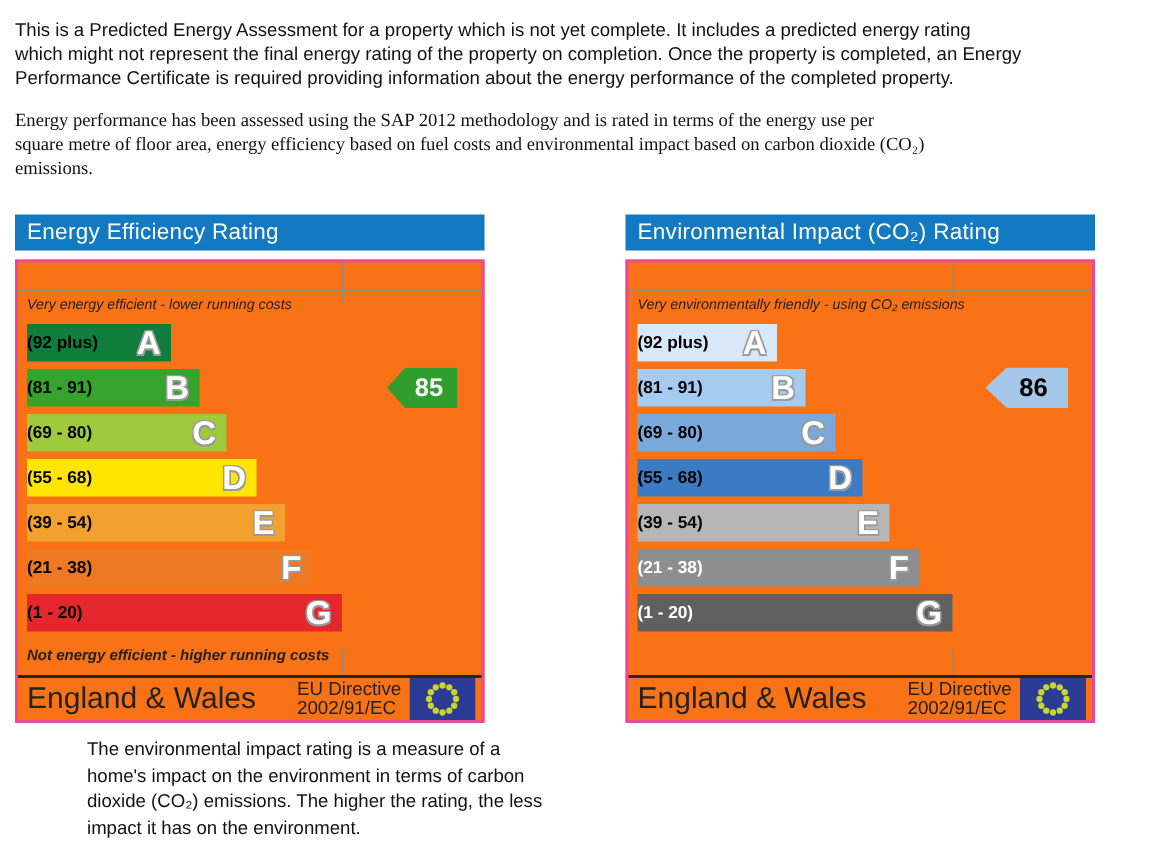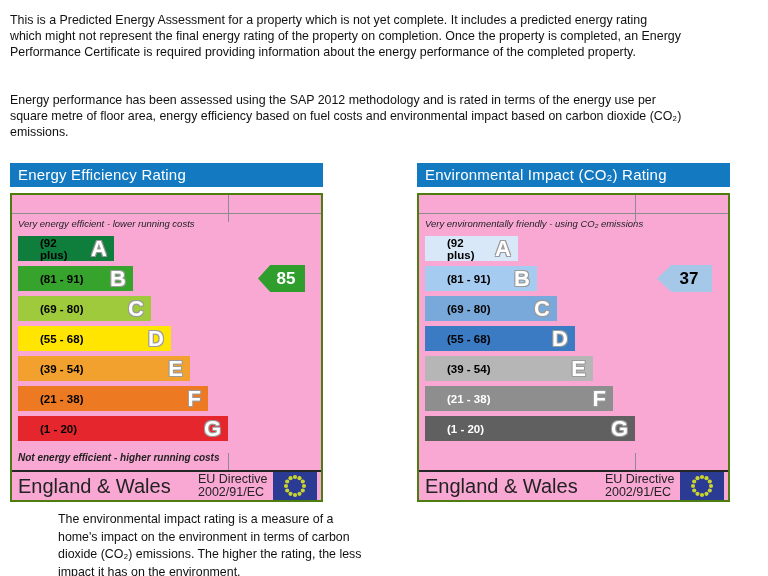--- a/index.html
+++ b/index.html
@@ -7,43 +7,43 @@
   body {
     width:768px; height:576px; overflow:hidden;
     font-family:"Liberation Sans", sans-serif;
     color:#1a1a1a;
   }
   .content { padding:12px 6px 0 10px; }
   .para {
     font-size:12.4px; line-height:16px; white-space:pre-line;
     color:#111;
   }
-  .para + .para { margin-top:32px; }
+  .para + .para { margin-top:12px;font-family:Liberation Serif, serif; }
 
   .charts-row { display:flex; gap:94px; margin-top:23px; }
   .chart { width:313px; }
   .chart-header {
     height:24px; line-height:24px; padding-left:8px;
     color:#ffffff; font-size:15px; letter-spacing:0.2px;
   }
   .chart-box {
-    margin-top:6px; border:2px solid #4d7c0f; height:309px;
-    position:relative; background:#f9a8d4;
+    margin-top:6px; border:2px solid #ec4899; height:309px;
+    position:relative; background:#f97316;
   }
   .table-body { position:relative; height:275px; }
   .header-line { position:absolute; top:18px; left:0; right:0; height:1px; background:#8c8c8c; }
   .divider-top { position:absolute; left:216px; top:0; width:1px; height:27px; background:#8c8c8c; }
   .divider-bottom { position:absolute; left:216px; top:258px; width:1px; height:17px; background:#8c8c8c; }
   .top-note { position:absolute; top:23px; left:6px; font-size:9.5px; font-style:italic; color:#222; }
   .bottom-note { position:absolute; top:257px; left:6px; font-size:10px; font-style:italic; color:#222;font-weight:bold; }
   .bands { position:absolute; top:41px; left:6px; }
   .band-row { height:30px; }
   .band {
     height:25px; display:flex; align-items:center; justify-content:space-between;
-    padding:0 7px 0 22px;
+    padding:0 7px 0 0;
     gap:14px;
   }
   .range { font-size:11.5px; font-weight:bold; }
   .letter {
     font-size:22px; font-weight:bold; color:#ffffff; line-height:25px;
     text-shadow:-1px -1px 0 #9a9a9a, 1px -1px 0 #9a9a9a, -1px 1px 0 #9a9a9a, 1px 1px 0 #9a9a9a;
   }
   .arrow {
     position:absolute; right:16px; height:27px;
     clip-path:polygon(0 50%, 26% 0, 100% 0, 100% 100%, 26% 100%);
@@ -202,21 +202,21 @@
                   <span class="letter">F</span>
                 </div>
               </div>
               <div class="band-row">
                 <div class="band" style="width: 210px; background: rgb(96, 96, 96);">
                   <span class="range" style="color: rgb(255, 255, 255);">(1 - 20)</span>
                   <span class="letter">G</span>
                 </div>
               </div>
             </div>
-          <div class="arrow" style="top: 70px; width: 55px; background: rgb(166, 200, 232); color: rgb(0, 0, 0);">37</div>
+          <div class="arrow" style="top: 70px; width: 55px; background: rgb(166, 200, 232); color: rgb(0, 0, 0);">86</div>
         </div>
         <div class="chart-footer">
           <span class="region">England &amp; Wales</span>
           <span class="directive">
             <span>EU Directive</span><br>
             <span>2002/91/EC</span>
           </span>
           <svg class="eu-flag" width="44" height="28" viewBox="0 0 44 28">
               <rect width="44" height="28" fill="#2b3a92"></rect>
               <circle cx="22.00" cy="5.00" r="2.1" fill="#c9d42e"></circle>

